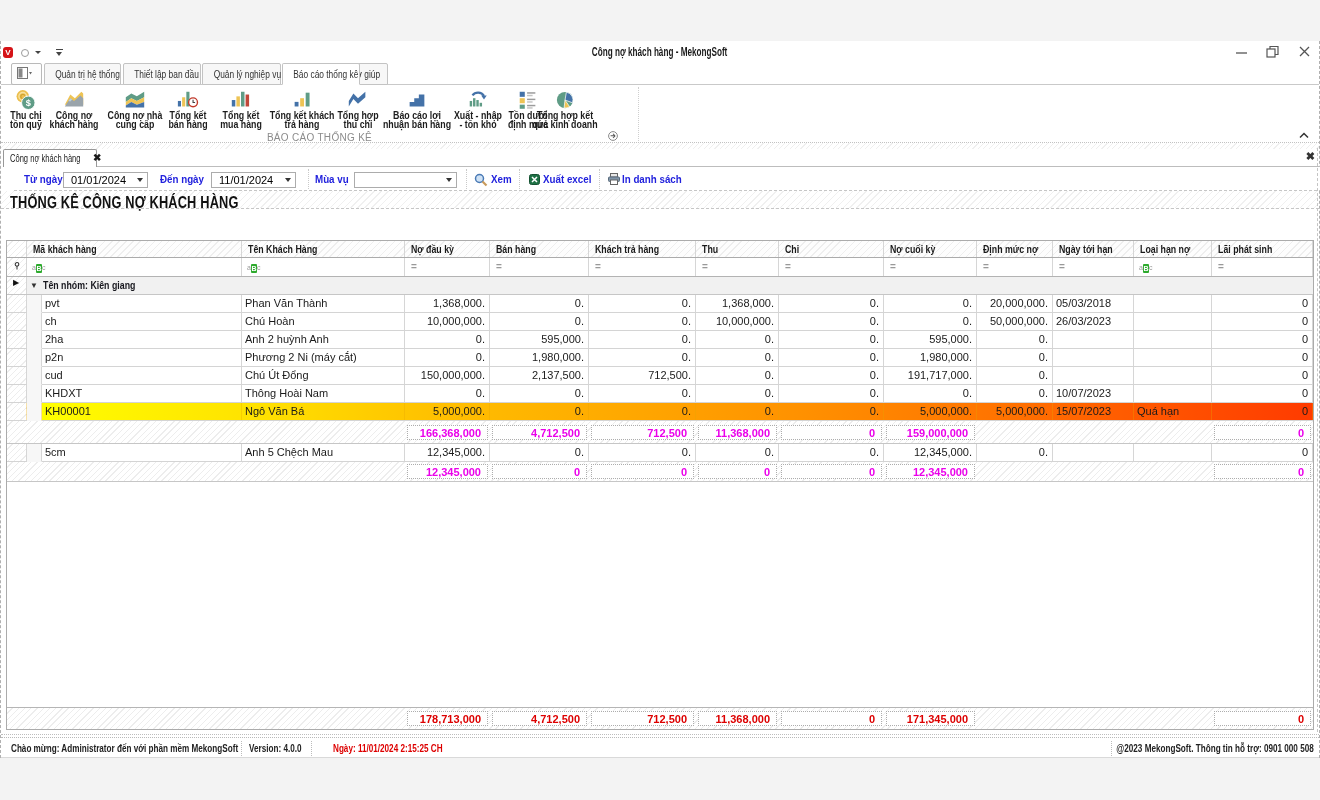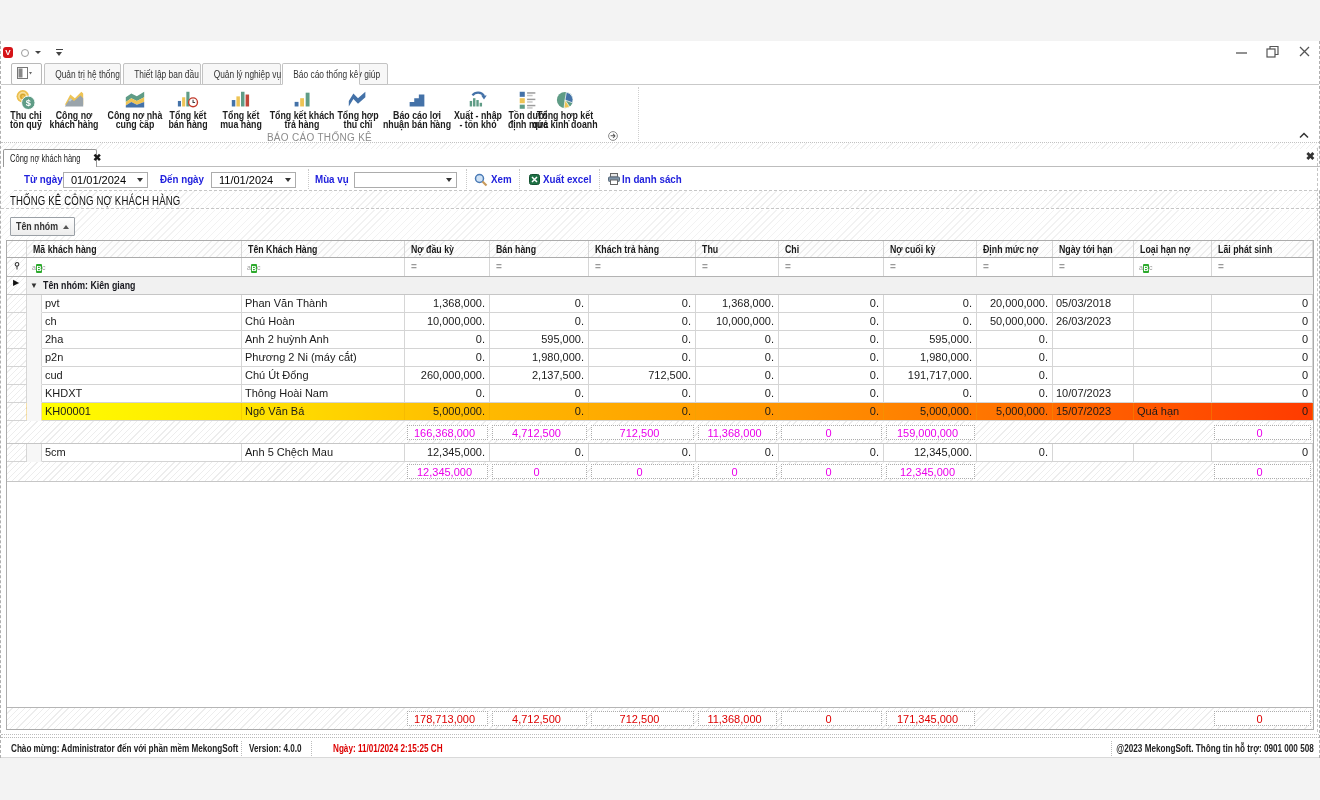--- a/index.html
+++ b/index.html
@@ -37,21 +37,21 @@
 #docclose{position:absolute;right:4px;top:1px;font-size:11px;font-weight:bold;color:#333}
 
 #fbar{position:absolute;left:13px;top:125px;width:100%;height:25px;background:#fff;border-top:1px solid #bdbdbd;border-bottom:1px dashed #c6c6c6}
 .blbl{position:absolute;top:6px;font-size:11.5px;font-weight:bold;color:#2222dd;white-space:nowrap}
 .dd{position:absolute;top:5px;height:16px;background:#fff;border:1px solid #acacac;font-size:11px;color:#000;line-height:14px;padding-left:7px}
 .dd .da{position:absolute;right:4px;top:5px;width:0;height:0;border-left:3.5px solid transparent;border-right:3.5px solid transparent;border-top:4px solid #333}
 .vsep{position:absolute;top:2px;height:20px;border-left:1px dotted #c9c9c9}
 .fbtn{position:absolute;top:6px;font-size:11.5px;font-weight:bold;color:#2222dd;white-space:nowrap}
 
 #sechdr{position:absolute;left:0;top:150px;width:100%;height:18px;background:repeating-linear-gradient(135deg,#fff 0 4px,#f0f0f0 4px 4.9px);border-bottom:1px dashed #c6c6c6}
-#sechdr>span{position:absolute;left:9px;top:3px;font-size:12px;font-weight:normal;color:#111}
+#sechdr>span{position:absolute;left:9px;top:3px;font-size:16px;font-weight:bold;color:#111}
 
 #gpanel{position:absolute;left:0;top:169px;width:100%;height:30px;background:repeating-linear-gradient(135deg,#fff 0 4px,#f2f2f2 4px 4.9px)}
 #tnbtn{position:absolute;left:9px;top:7px;width:65px;height:19px;border:1px solid #9aa0a6;border-radius:1px;background:linear-gradient(#fefefe,#ececec);font-size:11px;font-weight:bold;color:#333;line-height:17px;padding-left:5px;white-space:nowrap}
 #tnbtn .up{position:absolute;right:5px;top:7px;width:0;height:0;border-left:3.5px solid transparent;border-right:3.5px solid transparent;border-bottom:4.5px solid #555}
 
 #grid{position:absolute;left:5px;top:199px;width:1308px;height:490px;border:1px solid #ababab;background:#fff;display:flex;flex-direction:column;font-size:11px;color:#1a1a1a}
 .hrow{display:flex;height:17px;background:repeating-linear-gradient(135deg,#fdfdfd 0 4px,#eeeeee 4px 5px);border-bottom:1px solid #ababab;flex:none}
 .hc{font-weight:bold;padding:2px 0 0 6px;white-space:nowrap;overflow:hidden}
 .c{border-right:1px solid #d6d6d6;white-space:nowrap;overflow:hidden;flex:none}
 .hatch{background:repeating-linear-gradient(135deg,#fff 0 3.5px,#ededed 3.5px 4.4px)}
@@ -63,21 +63,21 @@
 .indent{border-right:1px solid #d6d6d6;background:#f7f7f7}
 .drow .indent{border-bottom:1px solid #f7f7f7;margin-bottom:-1px}
 .gradrow{background:linear-gradient(90deg,#ffff00 30px,#ffe000 260px,#ffc000 430px,#ffa800 620px,#ff9000 800px,#ff7200 1000px,#ff5500 1150px,#ff3c00 1298px)}
 .gradrow .c{border-right-color:#e8a40055}
 .grow{display:flex;background:#f1f1f1;border-bottom:1px solid #c6c6c6;flex:none}
 .gbody{flex:1;padding-top:2px}
 .expander{display:inline-block;margin:0 5px 0 3px;font-size:8px;color:#333;vertical-align:1px}
 .gtext{font-weight:bold;font-size:11px}
 .focusarr{font-size:8px;color:#111;margin-left:6px;vertical-align:2px}
 .sumrow{display:flex;background:repeating-linear-gradient(135deg,#fff 0 3.5px,#ededed 3.5px 4.4px);border-bottom:1px solid #c6c6c6;flex:none;align-items:center}
-.sc{height:15px;background:#fff;border:1px dotted #adadad;text-align:center;padding:1px 6px 0 0;font-weight:normal}
+.sc{height:15px;background:#fff;border:1px dotted #adadad;text-align:right;padding:1px 6px 0 0;font-weight:bold}
 .mag .sc{color:#ea00ea}
 .red .sc{color:#dd0000}
 .filler{flex:1;background:#fff}
 .fixed{border-top:1px solid #b5b5b5;border-bottom:none}
 .eq{color:#999;font-weight:bold;font-size:10px;margin-left:3px;letter-spacing:-1px}
 .abc{font-size:7px;color:#999;margin-left:2px}.abc i{font-style:normal}
 .abc b{display:inline-block;background:#2eaa2e;color:#fff;font-size:7px;width:6px;height:9px;line-height:9px;text-align:center;border-radius:1px;vertical-align:-1px}
 
 #sbar{position:absolute;left:0;top:696px;width:100%;height:20px;background:#fff;border-top:1px dotted #b9b9b9}
 #sbar .t{position:absolute;top:4px;font-size:11px;font-weight:bold;color:#222;white-space:nowrap}
@@ -86,20 +86,21 @@
 #winbot{position:absolute;left:0;top:716px;width:100%;height:1px;background:#d9d9d9}
 </style></head>
 <body>
 <div id="win">
 <div id="titlebar">
   <div id="vlogo">V</div>
   <div id="circ"></div>
   <span class="caret" style="position:absolute;left:34px;top:10px;border-left-width:3px;border-right-width:3px;border-top-width:3.5px"></span>
   <span style="position:absolute;left:55px;top:7.5px;width:7px;height:1.5px;background:#444"></span>
   <span class="caret" style="position:absolute;left:55px;top:10.5px;border-left-width:3.5px;border-right-width:3.5px;border-top-width:4px"></span>
+  <div id="ttl"><span style="display:inline-block;transform:scaleX(.68);transform-origin:50% 50%;white-space:nowrap">Công nợ khách hàng - MekongSoft</span></div>
   <svg class="winbtn" style="left:1232px" width="18" height="18">
         <line x1="3" y1="10" x2="14" y2="10" stroke="#555" stroke-width="1.3"></line>
       </svg>
   <svg class="winbtn" style="left:1263px" width="18" height="18">
         <rect x="3" y="6" width="8" height="8" fill="#fff" stroke="#555" stroke-width="1.2"></rect>
         <path d="M6 6 V3.5 H14 V11.5 H11" fill="none" stroke="#555" stroke-width="1.2"></path>
       </svg>
   <svg class="winbtn" style="left:1295px" width="18" height="18">
         <path d="M4 4 L13 13 M13 4 L4 13" stroke="#555" stroke-width="1.3"></path>
       </svg>
@@ -257,23 +258,20 @@
   <svg style="position:absolute;left:594px;top:6px" width="12" height="12">
         <rect x="2.5" y="0.5" width="7" height="3.5" fill="#e8e8e8" stroke="#666" stroke-width="1"></rect>
         <rect x="0.5" y="4" width="11" height="4.5" rx="1" fill="#8095a8" stroke="#5a6b7d" stroke-width="1"></rect>
         <rect x="2.5" y="7" width="7" height="4.5" fill="#fff" stroke="#666" stroke-width="1"></rect>
       </svg>
   <div class="fbtn" style="left:608px"><span class="sx85">In danh sách</span></div>
 </div>
 <div id="sechdr">
       <span><span class="sx8" style="letter-spacing:.2px">THỐNG KÊ CÔNG NỢ KHÁCH HÀNG</span></span>
     </div>
-<div id="gpanel">
-      <div id="tnbtn"><span class="sx8">Tên nhóm</span><span class="up"></span></div>
-    </div>
 <div id="grid">
 <div class="hrow">
         <div class="c ind hatch" style="width:20px"></div>
         <div class="c hc" style="width:215px"><span class="sx8">Mã khách hàng</span></div>
         <div class="c hc" style="width:163px"><span class="sx8">Tên Khách Hàng</span></div>
         <div class="c hc" style="width:85px"><span class="sx8">Nợ đầu kỳ</span></div>
         <div class="c hc" style="width:99px"><span class="sx8">Bán hàng</span></div>
         <div class="c hc" style="width:107px"><span class="sx8">Khách trả hàng</span></div>
         <div class="c hc" style="width:83px"><span class="sx8">Thu</span></div>
         <div class="c hc" style="width:105px"><span class="sx8">Chi</span></div>
@@ -367,21 +365,21 @@
         <div class="c tr" style="width:76px">0.</div>
         <div class="c tl" style="width:81px"></div>
         <div class="c tl" style="width:78px"></div>
         <div class="c tr" style="width:101px">0</div>
       </div>
 <div class="drow">
         <div class="c ind hatch" style="width:20px"></div>
         <div class="c indent" style="width:15px"></div>
         <div class="c tl" style="width:200px">cud</div>
         <div class="c tl" style="width:163px">Chú Út Đổng</div>
-        <div class="c tr" style="width:85px">260,000,000.</div>
+        <div class="c tr" style="width:85px">150,000,000.</div>
         <div class="c tr" style="width:99px">2,137,500.</div>
         <div class="c tr" style="width:107px">712,500.</div>
         <div class="c tr" style="width:83px">0.</div>
         <div class="c tr" style="width:105px">0.</div>
         <div class="c tr" style="width:93px">191,717,000.</div>
         <div class="c tr" style="width:76px">0.</div>
         <div class="c tl" style="width:81px"></div>
         <div class="c tl" style="width:78px"></div>
         <div class="c tr" style="width:101px">0</div>
       </div>

